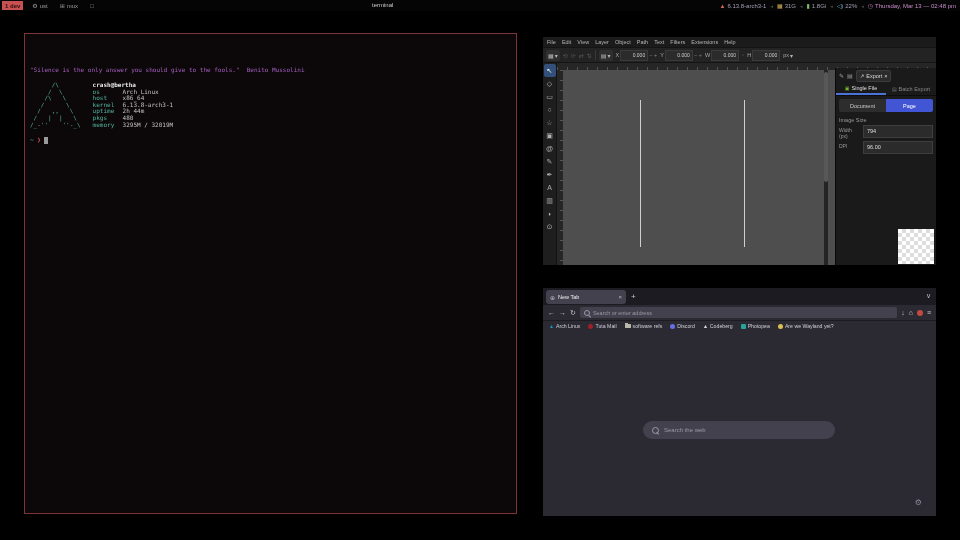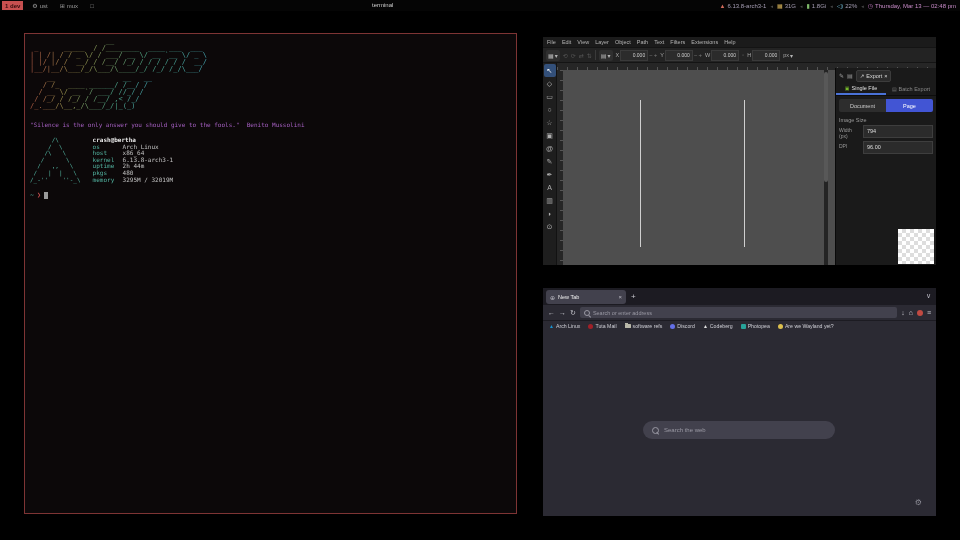--- a/index.html
+++ b/index.html
@@ -164,30 +164,21 @@
     </span>
     <span class="sep">◂</span>
     <span class="mod" style="color:#c98cc9">
       <span class="mi" style="color:#c47ac4">◷</span>
       <span>Thursday, Mar 13 — 02:48 pm</span>
     </span>
   </div>
 </div>
 
 <div id="term" class="abs">
-  <pre class="art">                  __
- _      _____  / /________  ____ ___  ___
-| | /| / / _ \/ / ___/ __ \/ __ `__ \/ _ \
-| |/ |/ /  __/ / /__/ /_/ / / / / / /  __/
-|__/|__/\___/_/\___/\____/_/ /_/ /_/\___/</pre><br>
-  <pre class="art">    __                __   __
-   / /_  ____ ______/ /__/ /
-  / __ \/ __ `/ ___/ //_/ /
- / /_/ / /_/ / /__/ ,&lt; /_/
-/_.___/\__,_/\___/_/|_(_)</pre>
+  <br>
   <div id="quote"><span>"Silence is the only answer you should give to the fools."</span>  <span>Benito Mussolini</span></div>
   <div id="fetch">
     <pre id="fetch-logo">      /\
      /  \
     /\   \
    /      \
   /   ,,   \
  /   |  |   \
 /_-''    ''-_\</pre>
     <div id="fetch-info">

